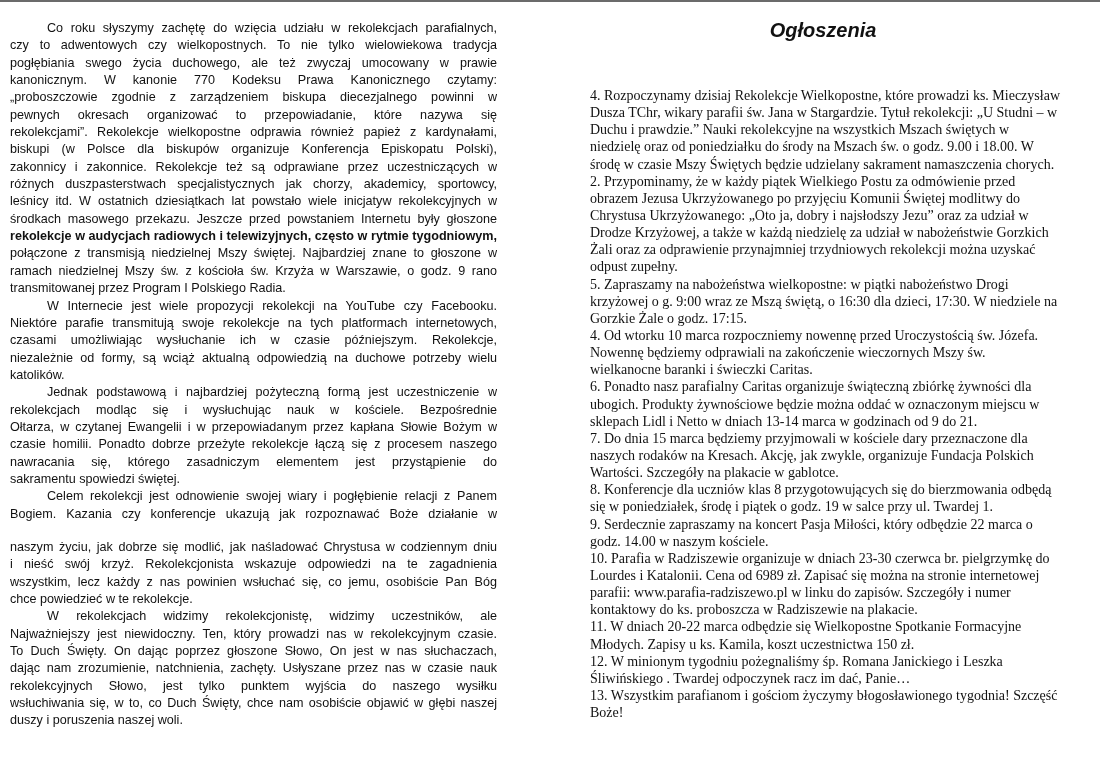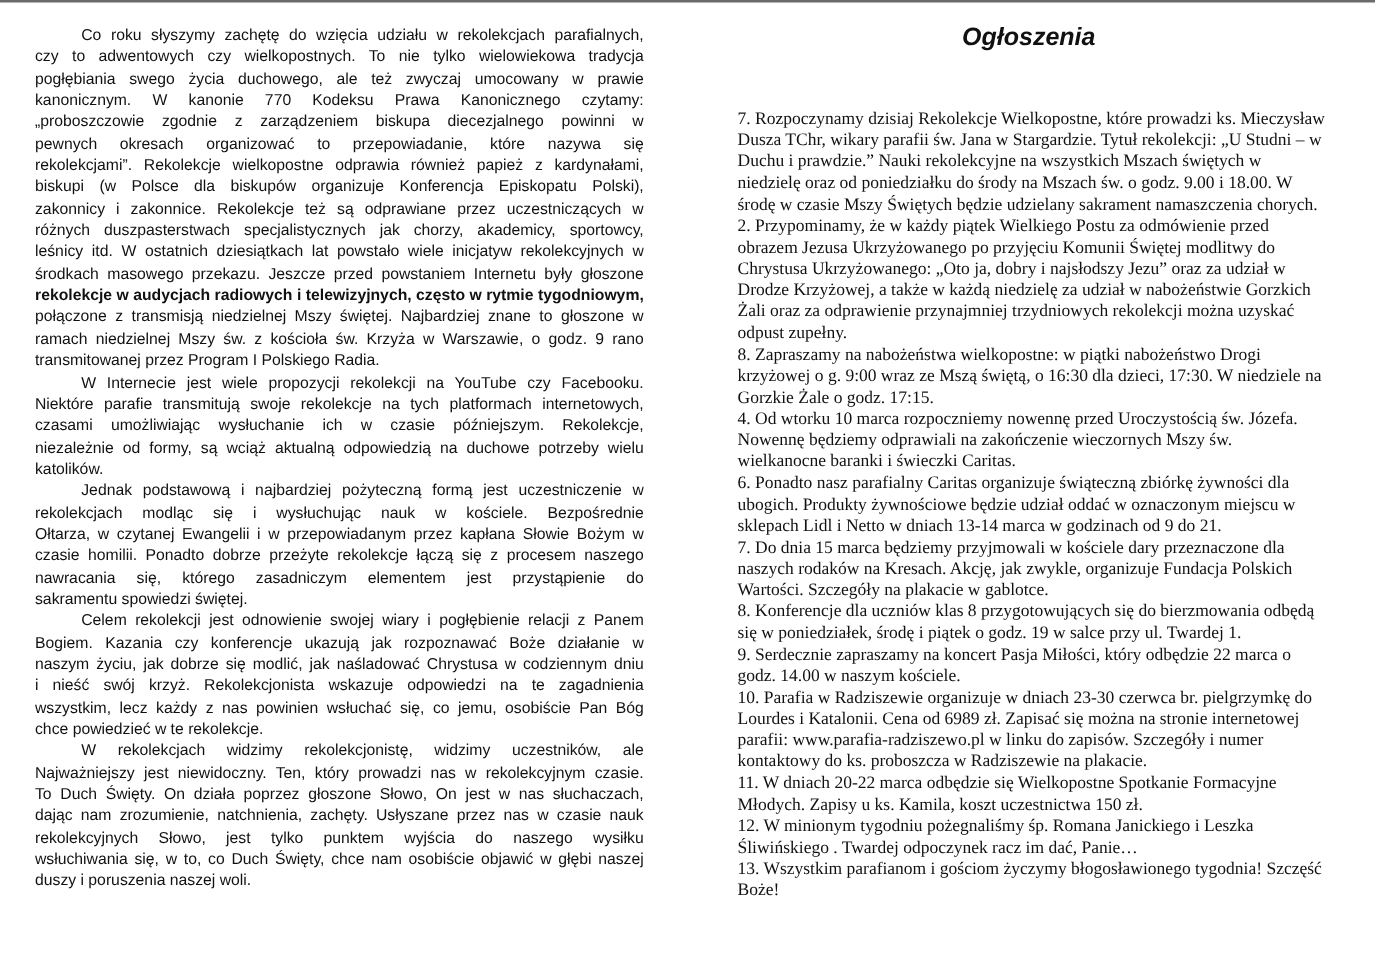--- a/index.html
+++ b/index.html
@@ -6,21 +6,21 @@
   body {
     width: 1100px; height: 778px; overflow: hidden;
     background: #ffffff; position: relative;
     color: #111111;
   }
   .top-rule {
     position: absolute; left: 0; top: 0; width: 1100px; height: 2px;
     background: #6b6b6b;
   }
   .left-col {
-    position: absolute; left: 28px; top: 20px; width: 487px;
+    position: absolute; left: 10px; top: 20px; width: 487px;
     font-family: "Liberation Sans", "DejaVu Sans", sans-serif;
     font-size: 12.6px; line-height: 17.35px;
   }
   .left-col .line {
     display: block; white-space: nowrap; height: 17.35px;
     text-align: justify; text-align-last: justify;
     overflow: hidden;
   }
   .left-col .line.last { text-align-last: left; }
   .left-col .line.indent { padding-left: 37px; }
@@ -75,58 +75,58 @@
       <span class="line indent" style="white-space: normal;">Jednak podstawową i najbardziej pożyteczną formą jest uczestniczenie w</span>
       <span class="line" style="white-space: normal;">rekolekcjach modląc się i wysłuchując nauk w kościele. Bezpośrednie</span>
       <span class="line" style="white-space: normal;">Ołtarza, w czytanej Ewangelii i w przepowiadanym przez kapłana Słowie Bożym w</span>
       <span class="line" style="white-space: normal;">czasie homilii. Ponadto dobrze przeżyte rekolekcje łączą się z procesem naszego</span>
       <span class="line" style="white-space: normal;">nawracania się, którego zasadniczym elementem jest przystąpienie do</span>
       <span class="line last">sakramentu spowiedzi świętej.</span>
     </div>
     <div>
       <span class="line indent" style="white-space: normal;">Celem rekolekcji jest odnowienie swojej wiary i pogłębienie relacji z Panem</span>
       <span class="line" style="white-space: normal;">Bogiem. Kazania czy konferencje ukazują jak rozpoznawać Boże działanie w</span>
-      <span class="line" style="white-space: normal;">naszym życiu, jak dobrze się modlić, jak naśladować Chrystusa w codziennym dniu</span>
+      <span class="line" style="white-space: normal; margin-top: 16px;">naszym życiu, jak dobrze się modlić, jak naśladować Chrystusa w codziennym dniu</span>
       <span class="line" style="white-space: normal;">i nieść swój krzyż. Rekolekcjonista wskazuje odpowiedzi na te zagadnienia</span>
       <span class="line" style="white-space: normal;">wszystkim, lecz każdy z nas powinien wsłuchać się, co jemu, osobiście Pan Bóg</span>
       <span class="line last">chce powiedzieć w te rekolekcje.</span>
     </div>
     <div>
       <span class="line indent" style="white-space: normal;">W rekolekcjach widzimy rekolekcjonistę, widzimy uczestników, ale</span>
       <span class="line" style="white-space: normal;">Najważniejszy jest niewidoczny. Ten, który prowadzi nas w rekolekcyjnym czasie.</span>
-      <span class="line" style="white-space: normal;">To Duch Święty. On działa poprzez głoszone Słowo, On jest w nas słuchaczach,</span>
+      <span class="line" style="white-space: normal;">To Duch Święty. On dając poprzez głoszone Słowo, On jest w nas słuchaczach,</span>
       <span class="line" style="white-space: normal;">dając nam zrozumienie, natchnienia, zachęty. Usłyszane przez nas w czasie nauk</span>
       <span class="line" style="white-space: normal;">rekolekcyjnych Słowo, jest tylko punktem wyjścia do naszego wysiłku</span>
       <span class="line" style="white-space: normal;">wsłuchiwania się, w to, co Duch Święty, chce nam osobiście objawić w głębi naszej</span>
       <span class="line last">duszy i poruszenia naszej woli.</span>
     </div>
   </div>
 
 <div class="right-col" id="right-col">
   <span class="title">Ogłoszenia</span>
   <div id="right-lines">
-      <span class="line">7. Rozpoczynamy dzisiaj Rekolekcje Wielkopostne, które prowadzi ks. Mieczysław</span>
+      <span class="line">4. Rozpoczynamy dzisiaj Rekolekcje Wielkopostne, które prowadzi ks. Mieczysław</span>
       <span class="line">Dusza TChr, wikary parafii św. Jana w Stargardzie. Tytuł rekolekcji: „U Studni – w</span>
       <span class="line">Duchu i prawdzie.” Nauki rekolekcyjne na wszystkich Mszach świętych w</span>
       <span class="line">niedzielę oraz od poniedziałku do środy na Mszach św. o godz. 9.00 i 18.00. W</span>
       <span class="line">środę w czasie Mszy Świętych będzie udzielany sakrament namaszczenia chorych.</span>
       <span class="line">2. Przypominamy, że w każdy piątek Wielkiego Postu za odmówienie przed</span>
       <span class="line">obrazem Jezusa Ukrzyżowanego po przyjęciu Komunii Świętej modlitwy do</span>
       <span class="line">Chrystusa Ukrzyżowanego: „Oto ja, dobry i najsłodszy Jezu” oraz za udział w</span>
       <span class="line">Drodze Krzyżowej, a także w każdą niedzielę za udział w nabożeństwie Gorzkich</span>
       <span class="line">Żali oraz za odprawienie przynajmniej trzydniowych rekolekcji można uzyskać</span>
       <span class="line">odpust zupełny.</span>
-      <span class="line">8. Zapraszamy na nabożeństwa wielkopostne: w piątki nabożeństwo Drogi</span>
+      <span class="line">5. Zapraszamy na nabożeństwa wielkopostne: w piątki nabożeństwo Drogi</span>
       <span class="line">krzyżowej o g. 9:00 wraz ze Mszą świętą, o 16:30 dla dzieci, 17:30. W niedziele na</span>
       <span class="line">Gorzkie Żale o godz. 17:15.</span>
       <span class="line">4. Od wtorku 10 marca rozpoczniemy nowennę przed Uroczystością św. Józefa.</span>
       <span class="line">Nowennę będziemy odprawiali na zakończenie wieczornych Mszy św.</span>
       <span class="line">wielkanocne baranki i świeczki Caritas.</span>
       <span class="line">6. Ponadto nasz parafialny Caritas organizuje świąteczną zbiórkę żywności dla</span>
-      <span class="line">ubogich. Produkty żywnościowe będzie udział oddać w oznaczonym miejscu w</span>
+      <span class="line">ubogich. Produkty żywnościowe będzie można oddać w oznaczonym miejscu w</span>
       <span class="line">sklepach Lidl i Netto w dniach 13-14 marca w godzinach od 9 do 21.</span>
       <span class="line">7. Do dnia 15 marca będziemy przyjmowali w kościele dary przeznaczone dla</span>
       <span class="line">naszych rodaków na Kresach. Akcję, jak zwykle, organizuje Fundacja Polskich</span>
       <span class="line">Wartości. Szczegóły na plakacie w gablotce.</span>
       <span class="line">8. Konferencje dla uczniów klas 8 przygotowujących się do bierzmowania odbędą</span>
       <span class="line">się w poniedziałek, środę i piątek o godz. 19 w salce przy ul. Twardej 1.</span>
       <span class="line">9. Serdecznie zapraszamy na koncert Pasja Miłości, który odbędzie 22 marca o</span>
       <span class="line">godz. 14.00 w naszym kościele.</span>
       <span class="line">10. Parafia w Radziszewie organizuje w dniach 23-30 czerwca br. pielgrzymkę do</span>
       <span class="line">Lourdes i Katalonii. Cena od 6989 zł. Zapisać się można na stronie internetowej</span>

